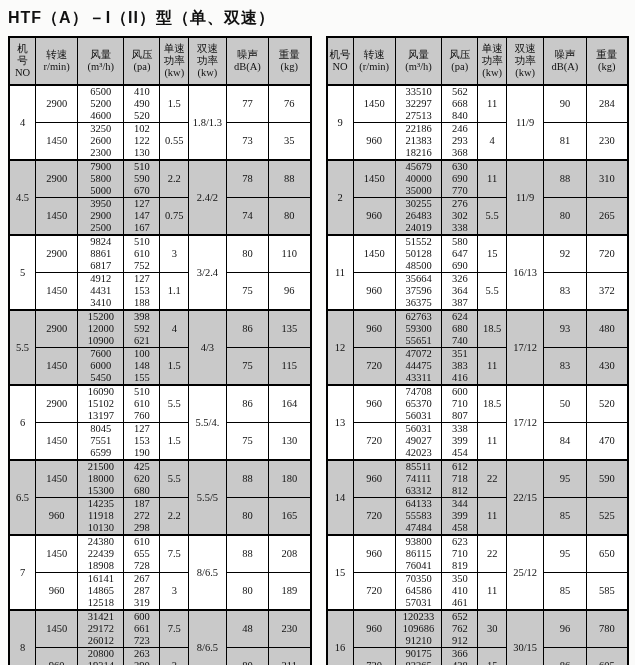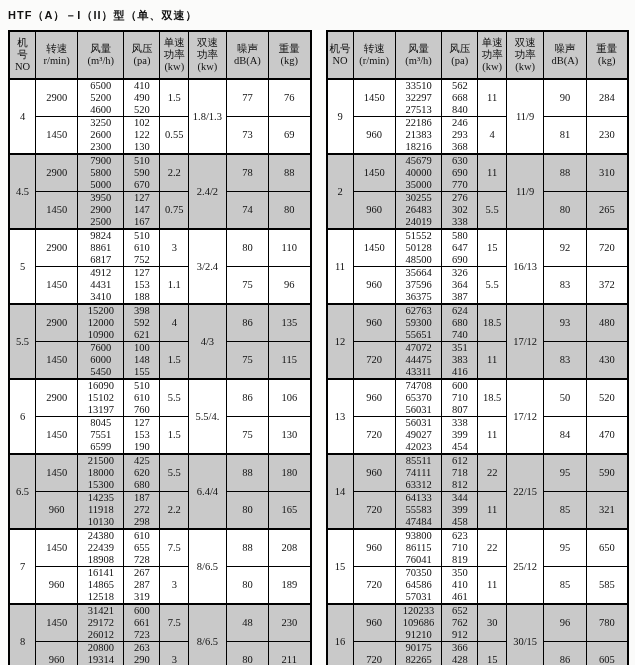--- a/index.html
+++ b/index.html
@@ -7,21 +7,21 @@
     width:635px;height:665px;
     background:#fbfbfa;
     font-family:"Liberation Serif","DejaVu Serif",serif;
     color:#111;
     overflow:hidden;
   }
   .page{padding:6px 6px 0 8px;}
   .title{
     font-family:"Liberation Sans","DejaVu Sans",sans-serif;
     font-weight:bold;
-    font-size:11px;
+    font-size:16px;
     letter-spacing:1px;
     margin:2px 0 7px 0;
   }
   .tables{display:flex;align-items:flex-start;gap:14px;}
   table.spec{
     border-collapse:collapse;
     border:2px solid #000;
     table-layout:fixed;
     background:#fff;
   }
@@ -92,21 +92,21 @@
             <td class="c-dual" rowspan="2">1.8/1.3</td>
             <td class="c-noise">77</td>
             <td class="c-weight">76</td>
           </tr>
           <tr class="grp-second">
             <td class="c-rpm">1450</td>
             <td class="stack c-flow">3250<br>2600<br>2300</td>
             <td class="stack c-pressure">102<br>122<br>130</td>
             <td class="c-single">0.55</td>
             <td class="c-noise">73</td>
-            <td class="c-weight">69</td>
+            <td class="c-weight">35</td>
           </tr>
           <tr class="grp-first shaded">
             <td class="c-no" rowspan="2">4.5</td>
             <td class="c-rpm">2900</td>
             <td class="stack c-flow">7900<br>5800<br>5000</td>
             <td class="stack c-pressure">510<br>590<br>670</td>
             <td class="c-single">2.2</td>
             <td class="c-dual" rowspan="2">2.4/2</td>
             <td class="c-noise">78</td>
             <td class="c-weight">88</td>
@@ -156,37 +156,37 @@
             <td class="c-weight">115</td>
           </tr>
           <tr class="grp-first">
             <td class="c-no" rowspan="2">6</td>
             <td class="c-rpm">2900</td>
             <td class="stack c-flow">16090<br>15102<br>13197</td>
             <td class="stack c-pressure">510<br>610<br>760</td>
             <td class="c-single">5.5</td>
             <td class="c-dual" rowspan="2">5.5/4.</td>
             <td class="c-noise">86</td>
-            <td class="c-weight">106</td>
+            <td class="c-weight">164</td>
           </tr>
           <tr class="grp-second">
             <td class="c-rpm">1450</td>
             <td class="stack c-flow">8045<br>7551<br>6599</td>
             <td class="stack c-pressure">127<br>153<br>190</td>
             <td class="c-single">1.5</td>
             <td class="c-noise">75</td>
             <td class="c-weight">130</td>
           </tr>
           <tr class="grp-first shaded">
             <td class="c-no" rowspan="2">6.5</td>
             <td class="c-rpm">1450</td>
             <td class="stack c-flow">21500<br>18000<br>15300</td>
             <td class="stack c-pressure">425<br>620<br>680</td>
             <td class="c-single">5.5</td>
-            <td class="c-dual" rowspan="2">6.4/4</td>
+            <td class="c-dual" rowspan="2">5.5/5</td>
             <td class="c-noise">88</td>
             <td class="c-weight">180</td>
           </tr>
           <tr class="grp-second shaded">
             <td class="c-rpm">960</td>
             <td class="stack c-flow">14235<br>11918<br>10130</td>
             <td class="stack c-pressure">187<br>272<br>298</td>
             <td class="c-single">2.2</td>
             <td class="c-noise">80</td>
             <td class="c-weight">165</td>
@@ -352,21 +352,21 @@
             <td class="c-dual" rowspan="2">22/15</td>
             <td class="c-noise">95</td>
             <td class="c-weight">590</td>
           </tr>
           <tr class="grp-second shaded">
             <td class="c-rpm">720</td>
             <td class="stack c-flow">64133<br>55583<br>47484</td>
             <td class="stack c-pressure">344<br>399<br>458</td>
             <td class="c-single">11</td>
             <td class="c-noise">85</td>
-            <td class="c-weight">321</td>
+            <td class="c-weight">525</td>
           </tr>
           <tr class="grp-first">
             <td class="c-no" rowspan="2">15</td>
             <td class="c-rpm">960</td>
             <td class="stack c-flow">93800<br>86115<br>76041</td>
             <td class="stack c-pressure">623<br>710<br>819</td>
             <td class="c-single">22</td>
             <td class="c-dual" rowspan="2">25/12</td>
             <td class="c-noise">95</td>
             <td class="c-weight">650</td>

